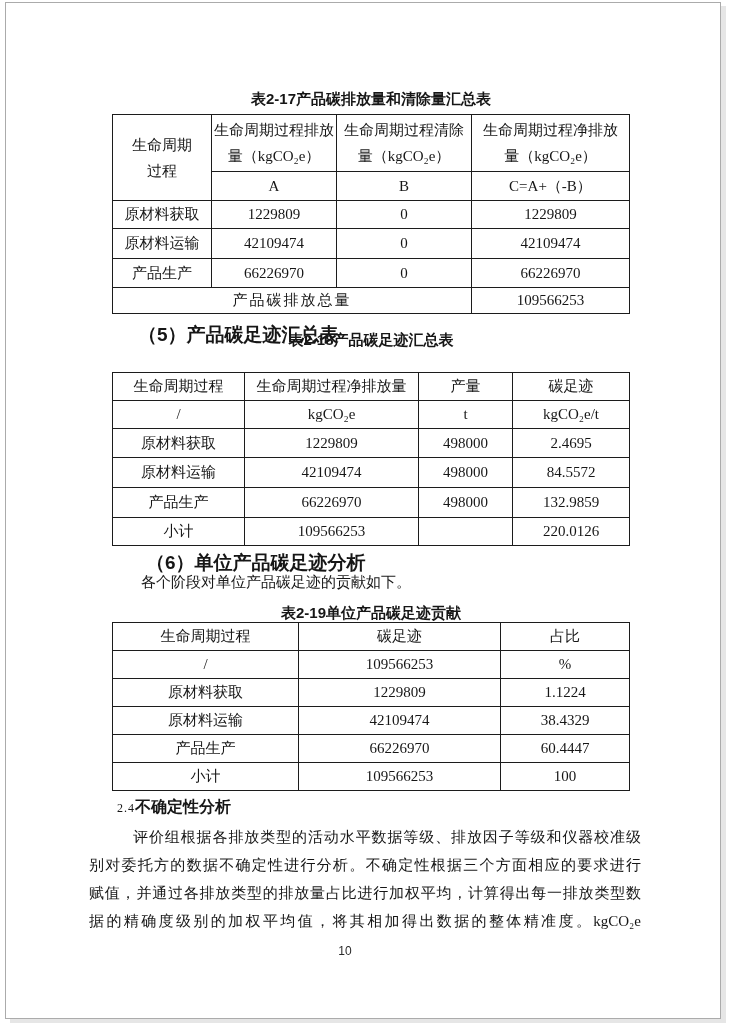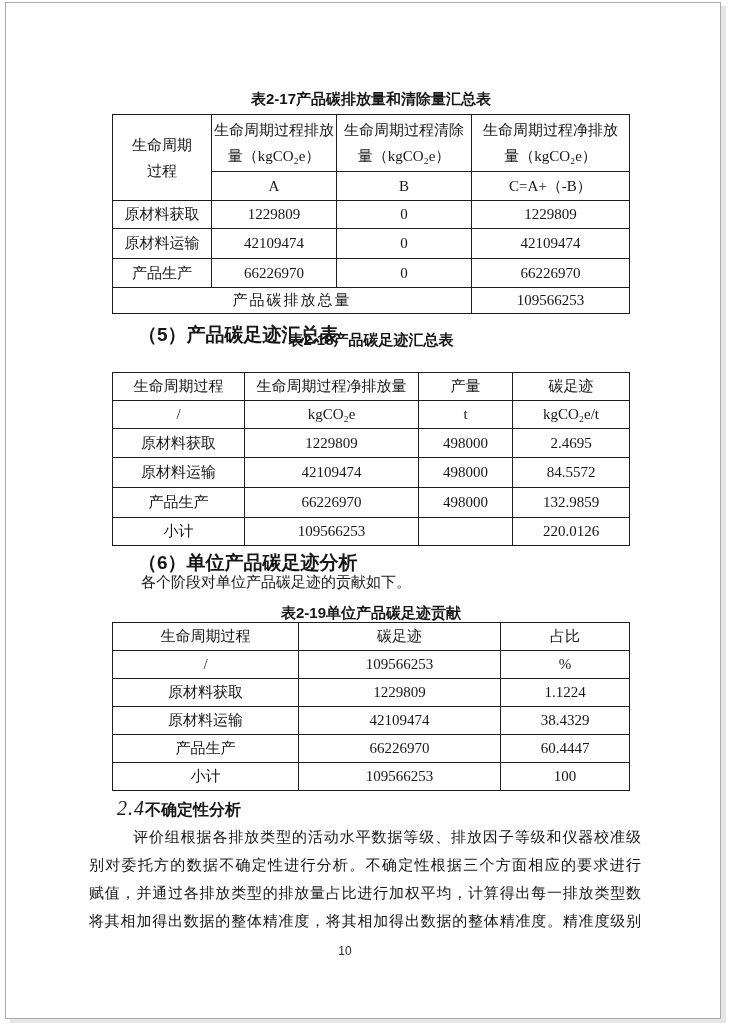--- a/index.html
+++ b/index.html
@@ -47,23 +47,22 @@
   .spaced { letter-spacing: 2px; }
 
   .sec-label {
     font-family: "Liberation Sans", "DejaVu Sans", sans-serif;
     font-weight: bold;
     font-size: 19px;
   }
   .body-text { font-size: 15px; }
 
   .sec24-num {
-    font-size: 20px;
+    font-size: 12px;
     letter-spacing: 1px;
-    font-style: italic;
   }
   .sec24-title {
     font-family: "Liberation Sans", "DejaVu Sans", sans-serif;
     font-weight: bold;
     font-size: 16px;
   }
 
   .para { width: 552px; }
   .pline {
     font-size: 15px;
@@ -189,21 +188,21 @@
     </tr>
     <tr style="height:28px">
       <td>小计</td>
       <td>109566253</td>
       <td></td>
       <td class="num-left">220.0126</td>
     </tr>
   </tbody>
 </table>
 
-<div class="abs sec-label" style="left:138px;top:550px;">（6）单位产品碳足迹分析</div>
+<div class="abs sec-label" style="left:146px;top:550px;">（6）单位产品碳足迹分析</div>
 <div class="abs body-text" style="left:141px;top:573px;">各个阶段对单位产品碳足迹的贡献如下。</div>
 
 <div class="abs tbl-title" style="left:112px;top:604px;width:518px;">表2-19单位产品碳足迹贡献</div>
 
 <table class="tbl" style="left:112px;top:622px;">
   <colgroup>
     <col style="width:186px">
       <col style="width:202px">
       <col style="width:129px">
   </colgroup>
@@ -242,16 +241,16 @@
 </table>
 
 <div class="abs" style="left:117px;top:797px;">
   <span class="sec24-num">2.4</span><span class="sec24-title">不确定性分析</span>
 </div>
 
 <div class="abs para" style="left:89px;top:823px;">
   <div class="pline first">评价组根据各排放类型的活动水平数据等级、排放因子等级和仪器校准级</div>
   <div class="pline">别对委托方的数据不确定性进行分析。不确定性根据三个方面相应的要求进行</div>
   <div class="pline">赋值，并通过各排放类型的排放量占比进行加权平均，计算得出每一排放类型数</div>
-  <div class="pline">将其相加得出数据的整体精准度，将其相加得出数据的整体精准度。精准度级别</div>
+  <div class="pline">据的精确度级别的加权平均值，将其相加得出数据的整体精准度。kgCO₂e</div>
 </div>
 
 <div class="abs pagenum" style="left:0;top:944px;">10</div>
 
 </body></html>

